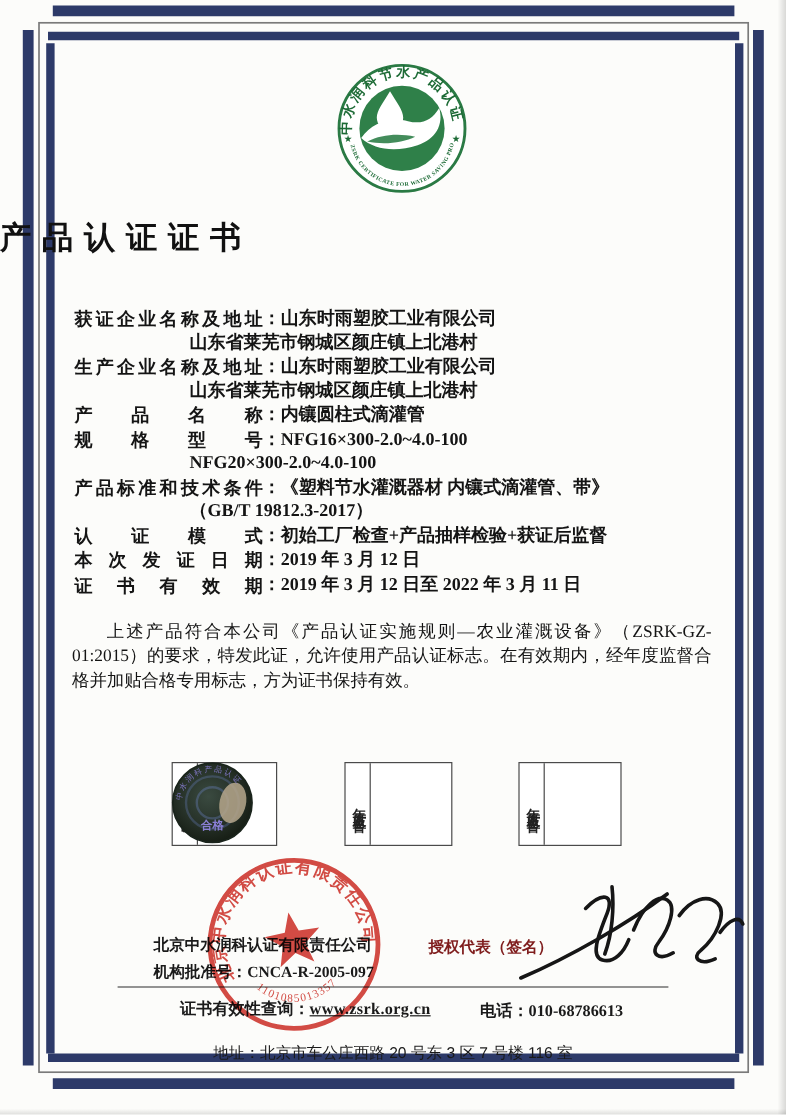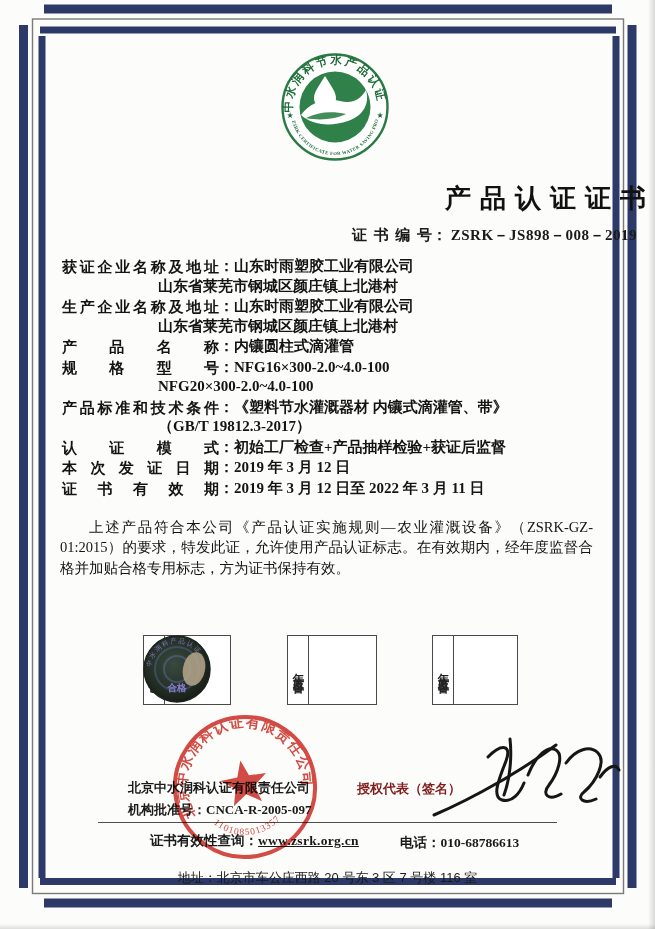--- a/index.html
+++ b/index.html
@@ -9,21 +9,21 @@
   .abs{position:absolute;}
   svg text{font-family:"Liberation Serif", serif;}
 
   
   .edge-right{position:absolute;top:0;right:0;width:7px;height:100%;
     background:linear-gradient(to right,rgba(0,0,0,0),rgba(0,0,0,0.14));}
   .edge-bottom{position:absolute;left:0;bottom:0;width:100%;height:5px;
     background:linear-gradient(to bottom,rgba(0,0,0,0),rgba(0,0,0,0.12));}
 
   
-  .title{left:0;top:181px;width:100%;text-align:right;
+  .title{left:0;top:181px;width:100%;text-align:left;
     font-family:"Liberation Sans", sans-serif;font-weight:800;font-size:26px;
     letter-spacing:9px;color:#111;}
 
   
   .certno{left:352px;top:226px;font-size:15px;font-weight:700;color:#1a1a1a;white-space:nowrap;}
   .certno .jlabel{display:inline-block;width:80px;text-align:justify;text-align-last:justify;vertical-align:bottom;}
   .certno .val{font-weight:700;letter-spacing:0.5px;}
 
   
   .fields{left:62px;top:256px;width:540px;font-size:15px;line-height:19.5px;color:#141414;}
@@ -101,24 +101,20 @@
     </text>
     <text x="10" y="66" font-size="8" fill="#1d6b36" text-anchor="middle">★</text>
     <text x="100" y="66" font-size="8" fill="#1d6b36" text-anchor="middle">★</text>
     <text font-size="4.7" font-weight="bold" fill="#1d6b36" letter-spacing="0.4">
       <textPath href="#arcBotEN" xlink:href="#arcBotEN" startOffset="1">ZSRK CERTIFICATE FOR WATER SAVING PRODUCTS</textPath>
     </text>
   </svg>
 
   <div class="abs title">产品认证证书</div>
 
-  <div class="abs certno">
-    <span class="jlabel">证书编号</span><span class="fcolon">：</span>
-    <span class="val">ZSRK－JS898－008－2019</span>
-  </div>
 
   <div class="abs fields">
     <div class="frow">
       <span class="flabel">获证企业名称及地址</span><span class="fcolon">：</span><span class="fval">山东时雨塑胶工业有限公司</span>
     </div>
     <div class="fcont">山东省莱芜市钢城区颜庄镇上北港村</div>
     <div class="frow">
       <span class="flabel">生产企业名称及地址</span><span class="fcolon">：</span><span class="fval">山东时雨塑胶工业有限公司</span>
     </div>
     <div class="fcont">山东省莱芜市钢城区颜庄镇上北港村</div>

